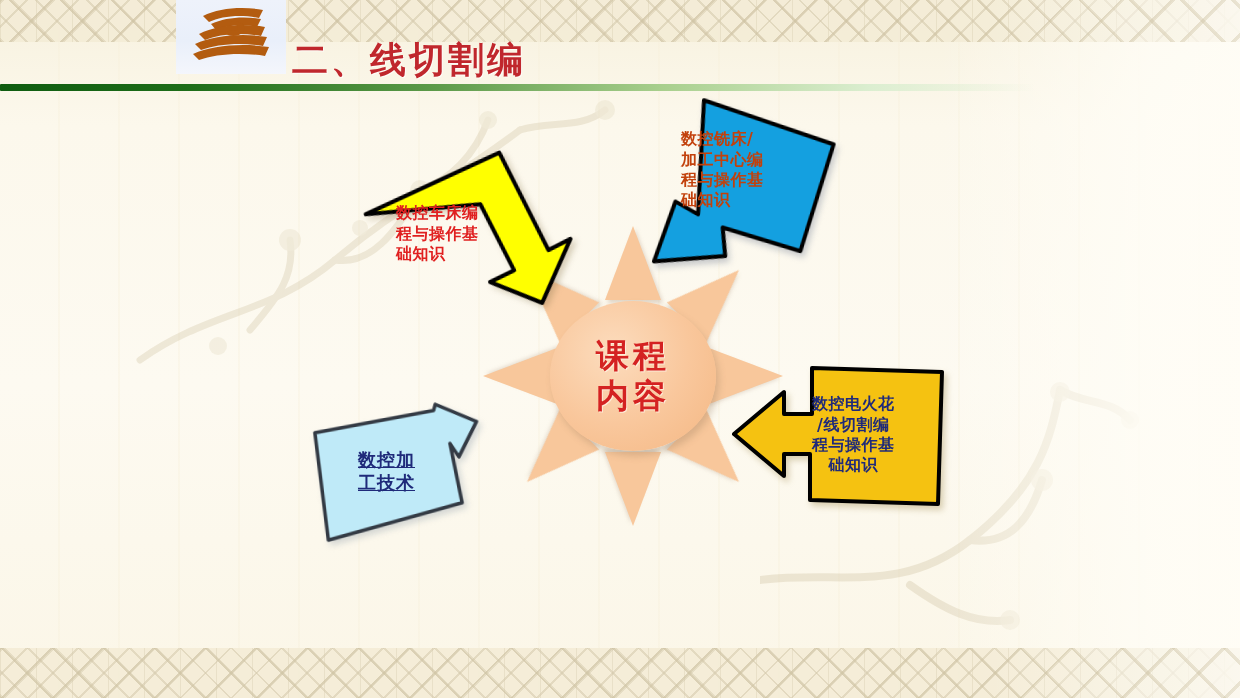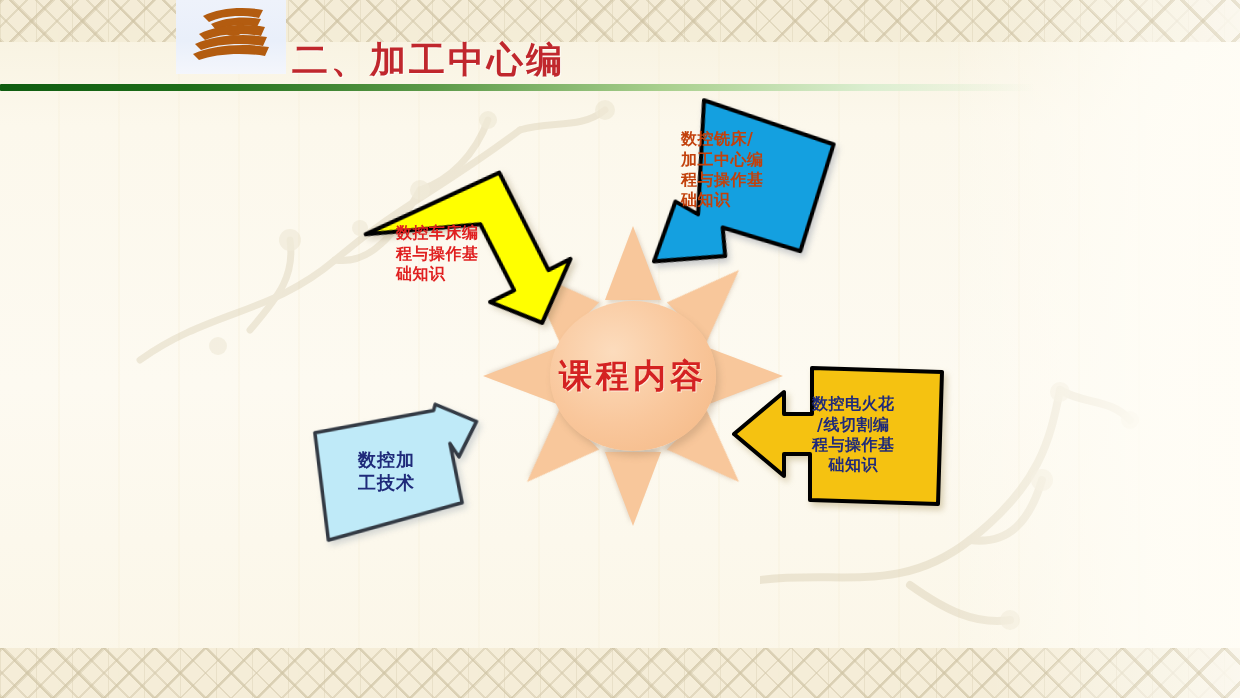--- a/index.html
+++ b/index.html
@@ -139,21 +139,21 @@
     filter: drop-shadow(2px 3px 2px rgba(150,120,90,.28));
   }
   .sun-core {
     position: absolute;
     left: 50%; top: 50%;
     width: 166px; height: 150px;
     margin-left: -83px; margin-top: -75px;
     border-radius: 50%;
     background: radial-gradient(ellipse at 38% 34%, #fcdcbd 0%, #f9c79c 52%, #f4b783 100%);
     box-shadow: 3px 5px 7px rgba(150,120,90,.30);
-    display: flex; flex-direction: row;
+    display: flex; flex-direction: column;
     align-items: center; justify-content: center;
   }
   .sun-core span {
     display: block;
     font-size: 33px;
     font-weight: 700;
     color: #d42222;
     line-height: 1.22;
     letter-spacing: 4px;
     font-family: "DejaVu Serif", "Liberation Serif", serif;
@@ -171,21 +171,21 @@
     position: relative;
     z-index: 2;
     white-space: pre-line;
     font-weight: 700;
     font-family: "DejaVu Serif", "Liberation Serif", serif;
     line-height: 1.28;
   }
 
   
   .co-lathe {
-    left: 368px; top: 175px;
+    left: 368px; top: 155px;
     width: 208px; height: 168px;
   }
   .co-lathe .shape {
     position: absolute; inset: 0;
     transform: rotate(-13deg);
   }
   .co-lathe .shape svg { width: 100%; height: 100%; display:block;
     filter: drop-shadow(3px 4px 3px rgba(140,120,80,.35)); }
   .co-lathe .txt {
     margin-left: 28px; margin-top: -10px;
@@ -221,21 +221,21 @@
   
   .co-tech {
     left: 310px; top: 402px;
     width: 208px; height: 144px;
   }
   .co-tech .shape { position:absolute; inset:0; transform: rotate(-4deg); }
   .co-tech .shape svg { width:100%; height:100%; display:block;
     filter: drop-shadow(3px 4px 3px rgba(130,145,160,.33)); }
   .co-tech .txt {
     margin-left: 48px; margin-top: -6px;
-    color: #1f2a7a; font-size: 18px; letter-spacing: 1px;
+    color: #1f2a7a; font-size: 18px; letter-spacing: 1px; text-decoration: underline;
   }
 
   
   .co-maint {
     left: 562px; top: 498px;
     width: 142px; height: 156px;
   }
   .co-maint .shape { position:absolute; inset:0; }
   .co-maint .shape svg { width:100%; height:100%; display:block;
     filter: drop-shadow(2px 3px 3px rgba(150,130,80,.28)); }
@@ -301,21 +301,21 @@
           <path d="M18 10 C 34 2, 58 0, 78 4 L 74 12 C 56 8, 36 10, 24 16 Z"></path>
           <path d="M26 18 C 40 11, 60 10, 76 13 L 72 21 C 58 18, 42 19, 31 24 Z"></path>
           <path d="M14 28 C 32 19, 58 17, 80 21 L 76 30 C 56 26, 34 28, 20 34 Z"></path>
           <path d="M10 38 C 30 29, 58 27, 82 31 L 78 40 C 56 36, 32 38, 16 44 Z"></path>
           <path d="M8 48 C 28 39, 58 37, 84 41 L 80 50 C 56 46, 30 48, 14 54 Z"></path>
           <path d="M46 16 C 56 14, 62 20, 58 26 C 54 31, 44 31, 40 27 L 46 24 C 49 26, 53 25, 53 22 C 53 19, 49 18, 44 20 Z"></path>
         </g>
       </svg>
     </div>
 
-    <div class="slide-title">二、加工中心编</div>
+    <div class="slide-title">二、线切割编</div>
     <div class="rule"></div>
   </div>
 
   <div class="sun-wrap">
     <div class="ray" style="transform:rotate(0deg)">
         <i></i>
       </div>
     <div class="ray" style="transform:rotate(45deg)">
         <i></i>
       </div>

